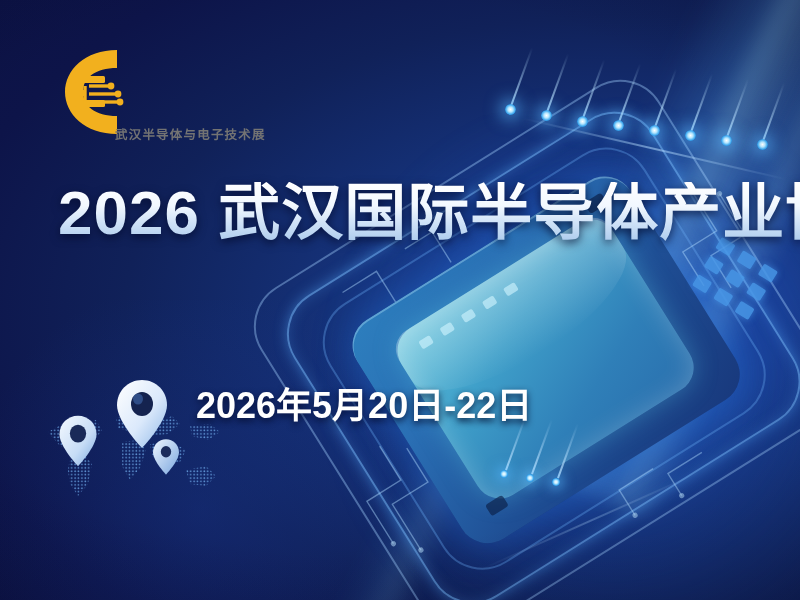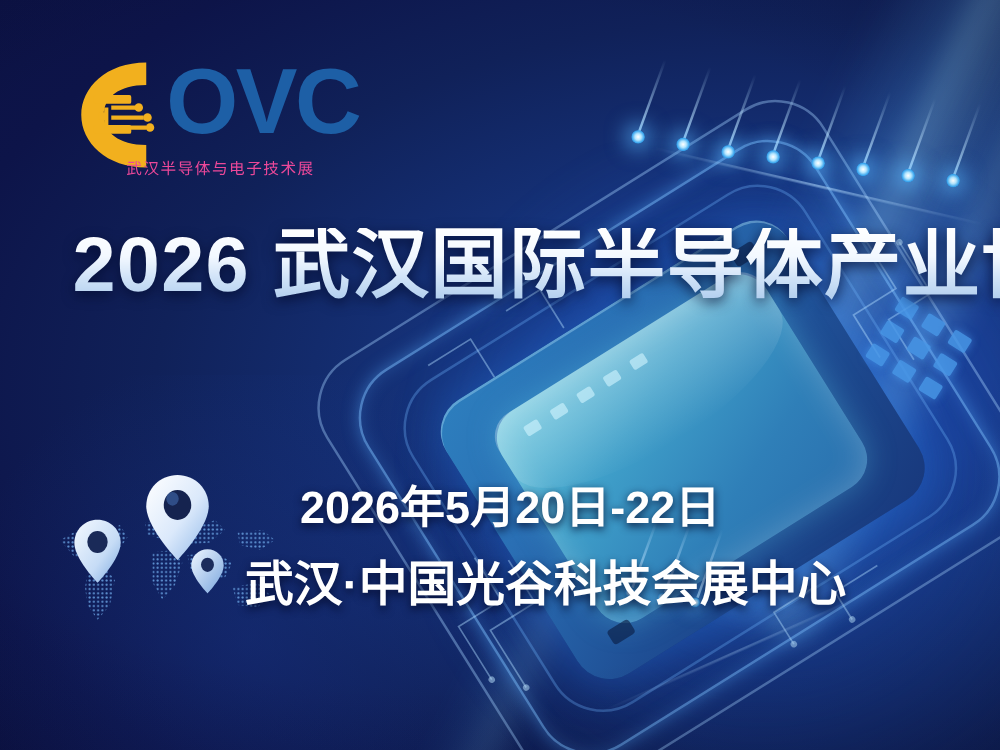--- a/index.html
+++ b/index.html
@@ -72,35 +72,35 @@
   .map{position:absolute;left:40px;top:392px;width:190px;height:120px;opacity:.95;}
   .map svg{width:100%;height:100%;}
   .pin{position:absolute;}
   .pin svg{display:block;}
 
   
   .logo{position:absolute;left:55px;top:46px;width:245px;height:105px;}
   .logo-mark{position:absolute;left:0;top:0;width:90px;height:92px;}
   .logo-ovc{position:absolute;left:78px;top:-2px;font-size:74px;font-weight:700;letter-spacing:-2px;
     color:#1d5fa6;line-height:1;font-family:"Liberation Sans",sans-serif;}
-  .logo-sub{position:absolute;left:46px;top:78px;font-size:12.5px;font-weight:400;color:#ec4899;
+  .logo-sub{position:absolute;left:60px;top:78px;font-size:12.5px;font-weight:700;color:#737373;
     letter-spacing:1.2px;white-space:nowrap;}
 
   
   .title{position:absolute;left:58px;top:182px;white-space:nowrap;
     font-size:62px;font-weight:700;line-height:1;letter-spacing:1px;
     background:linear-gradient(180deg,#ffffff 0%,#f2f8ff 38%,#cfe2f7 66%,#a9c9ec 100%);
     -webkit-background-clip:text;background-clip:text;color:transparent;
     filter:drop-shadow(0 3px 5px rgba(4,12,48,.85));}
   .subtitle{position:absolute;left:92px;top:294px;white-space:nowrap;
     font-size:25px;font-weight:700;letter-spacing:.5px;color:#eaf3ff;
     text-shadow:0 2px 5px rgba(4,12,48,.9);}
   .date{position:absolute;left:196px;top:376px;white-space:nowrap;
     font-size:36px;font-weight:700;color:#ffffff;letter-spacing:0;
-    text-shadow:0 3px 7px rgba(4,12,48,.9);margin-left:44px;}
+    text-shadow:0 3px 7px rgba(4,12,48,.9);}
   .venue{position:absolute;left:196px;top:436px;white-space:nowrap;
     font-size:39px;font-weight:700;color:#ffffff;letter-spacing:0;
     text-shadow:0 3px 7px rgba(4,12,48,.9);}
 </style>
 </head>
 <body>
 
 <div class="stage">
 
   <div class="bg-base"></div>
@@ -292,24 +292,22 @@
           <path d="M30 40 L30 58"></path>
         </g>
         <g fill="#f2b01e">
           <circle cx="56" cy="40" r="3.4"></circle>
             <circle cx="63" cy="48" r="3.4"></circle>
             <circle cx="65" cy="56" r="3.4"></circle>
           <rect x="24" y="44" width="6" height="6" rx="1"></rect>
         </g>
       </svg>
     </div>
-    <div class="logo-ovc">OVC</div>
     <div class="logo-sub">武汉半导体与电子技术展</div>
   </div>
 
   <div class="title">2026 武汉国际半导体产业博览会</div>
 
 
   <div class="date">2026年5月20日-22日</div>
 
-  <div class="venue">武汉·中国光谷科技会展中心</div>
 
 </div>
 
 </body></html>

